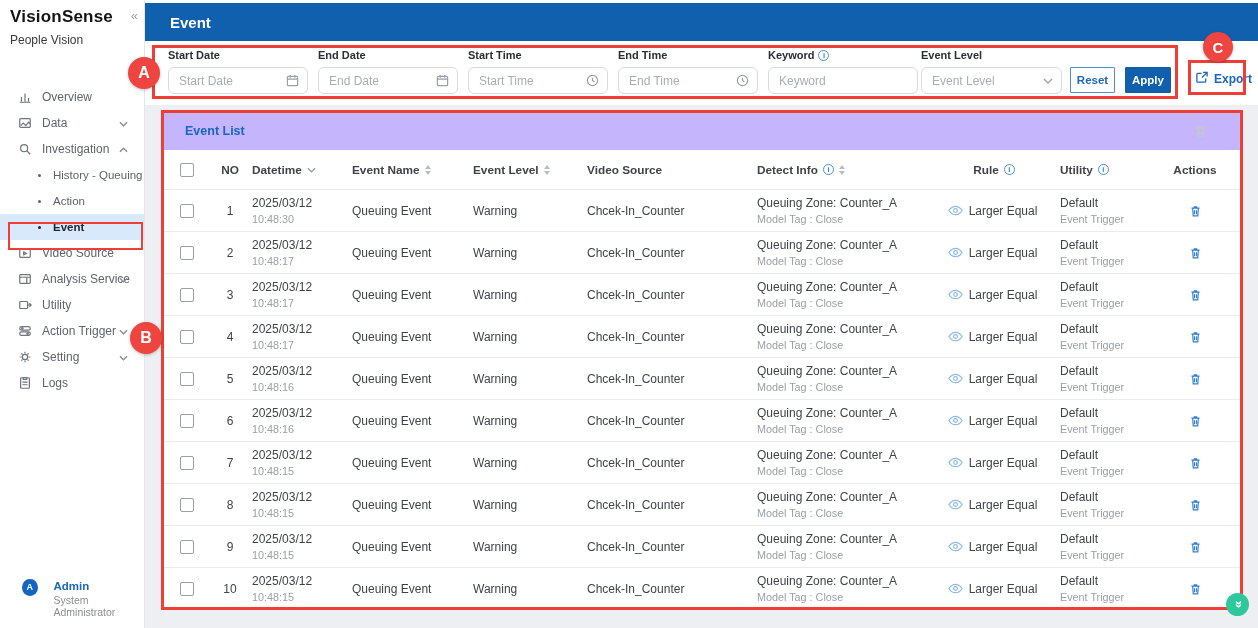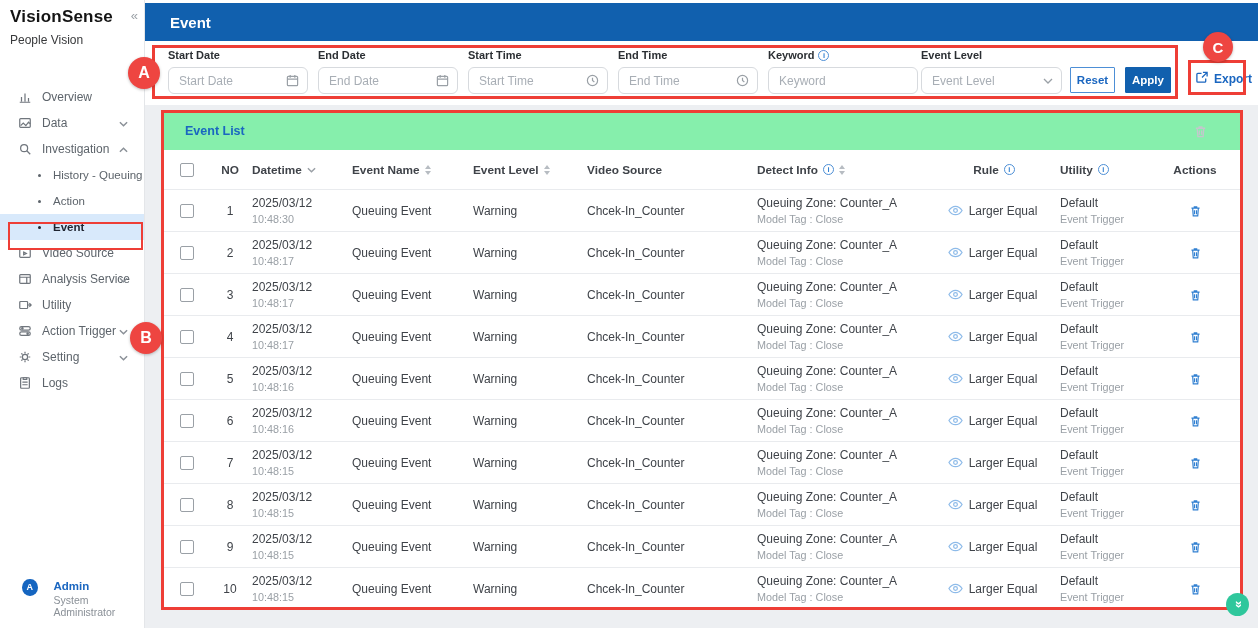--- a/index.html
+++ b/index.html
@@ -54,21 +54,21 @@
   .btn-apply { left:980px; width:46px; background:#1160ae; border:1.3px solid #1160ae; color:#fff; }
   .export { position:absolute; left:1050px; top:67px; height:24px; display:flex; align-items:center; gap:5px;
     color:#1a66c0; font-size:12px; font-weight:bold; cursor:pointer; }
   .export svg { stroke:#1a66c0; fill:none; stroke-width:1.4; }
   .info-i { width:11px; height:11px; border-radius:50%; border:1px solid #4d8fd6; color:#2f7fd1;
     font-size:7.5px; font-weight:bold; display:inline-flex; align-items:center; justify-content:center;
     font-style:normal; }
 
   
   .card { position:absolute; left:18px; top:112px; width:1077px; height:496px; background:#fff; overflow:hidden; }
-  .card-head { height:38px; background:#86efac; display:flex; align-items:center;
+  .card-head { height:38px; background:#c4b5fd; display:flex; align-items:center;
     justify-content:space-between; padding:0 32px 0 22px; }
   .card-title { color:#1a66c0; font-size:12.5px; font-weight:bold; }
   .trash-gray svg { stroke:#c3c7cc; fill:none; stroke-width:1.4; display:block; }
   .grid { display:grid; grid-template-columns:47px 40px 102px 121px 114px 159px 184px 120px 100px 90px;
     align-items:center; }
   .thead { height:40px; border-bottom:1px solid #e9ebee; font-size:11.8px; font-weight:bold; color:#3f4349; }
   .trow { height:42px; border-bottom:1px solid #e9ebee; font-size:12px; color:#3f4349; }
   .c { display:flex; align-items:center; }
   .c-check { justify-content:center; }
   .c-no { justify-content:center; }

